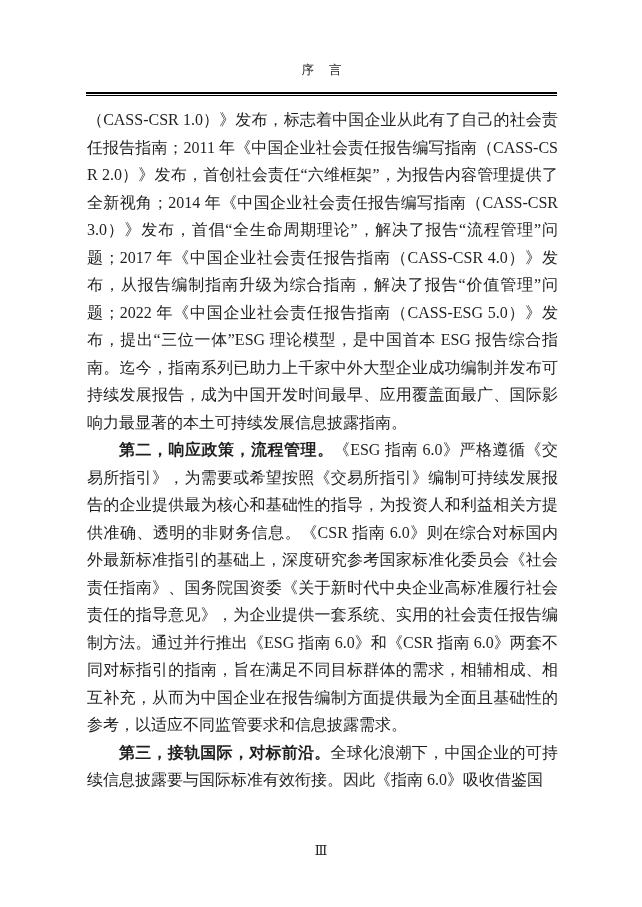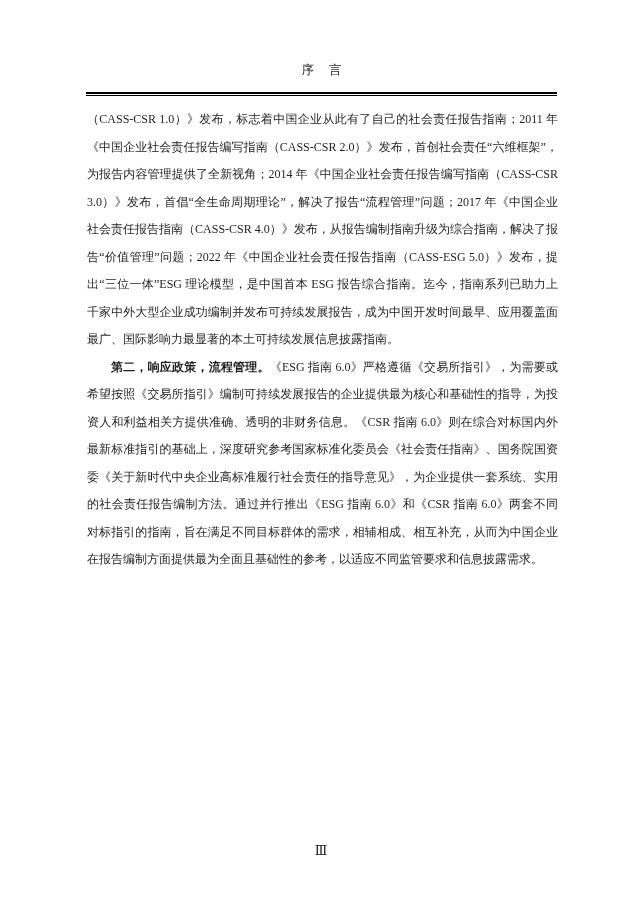--- a/index.html
+++ b/index.html
@@ -63,21 +63,21 @@
   
   .body-col {
     position: absolute;
     left: 87px;
     top: 106px;
     width: 471px;
   }
 
   p.para {
     margin: 0;
-    font-size: 12px;
+    font-size: 16px;
     line-height: 27.5px;
     text-align: justify;
     text-align-last: left;
     text-justify: inter-ideograph;
     letter-spacing: 0px;
     color: #1f1f1f;
     font-family: "Liberation Serif", "DejaVu Serif", serif;
     word-break: break-all;
   }
   p.indent {
@@ -114,18 +114,21 @@
   <div class="body-col">
 
     <p class="para">
       <span>（CASS-CSR 1.0）》发布，标志着中国企业从此有了自己的社会责任报告指南；2011 年《中国企业社会责任报告编写指南（CASS-CSR 2.0）》发布，首创社会责任“六维框架”，为报告内容管理提供了全新视角；2014 年《中国企业社会责任报告编写指南（CASS-CSR 3.0）》发布，首倡“全生命周期理论”，解决了报告“流程管理”问题；2017 年《中国企业社会责任报告指南（CASS-CSR 4.0）》发布，从报告编制指南升级为综合指南，解决了报告“价值管理”问题；2022 年《中国企业社会责任报告指南（CASS-ESG 5.0）》发布，提出“三位一体”ESG 理论模型，是中国首本 ESG 报告综合指南。迄今，指南系列已助力上千家中外大型企业成功编制并发布可持续发展报告，成为中国开发时间最早、应用覆盖面最广、国际影响力最显著的本土可持续发展信息披露指南。</span>
     </p>
 
     <p class="para indent">
       <b class="lead">第二，响应政策，流程管理。</b><span>《ESG 指南 6.0》严格遵循《交易所指引》，为需要或希望按照《交易所指引》编制可持续发展报告的企业提供最为核心和基础性的指导，为投资人和利益相关方提供准确、透明的非财务信息。《CSR 指南 6.0》则在综合对标国内外最新标准指引的基础上，深度研究参考国家标准化委员会《社会责任指南》、国务院国资委《关于新时代中央企业高标准履行社会责任的指导意见》，为企业提供一套系统、实用的社会责任报告编制方法。通过并行推出《ESG 指南 6.0》和《CSR 指南 6.0》两套不同对标指引的指南，旨在满足不同目标群体的需求，相辅相成、相互补充，从而为中国企业在报告编制方面提供最为全面且基础性的参考，以适应不同监管要求和信息披露需求。</span>
     </p>
 
+    <p class="para indent">
+      <b class="lead">第三，接轨国际，对标前沿。</b><span>全球化浪潮下，中国企业的可持续信息披露要与国际标准有效衔接。因此《指南 6.0》吸收借鉴国</span>
+    </p>
 
   </div>
 
   <div class="folio">Ⅲ</div>
 
 </div>
 
 </body></html>

